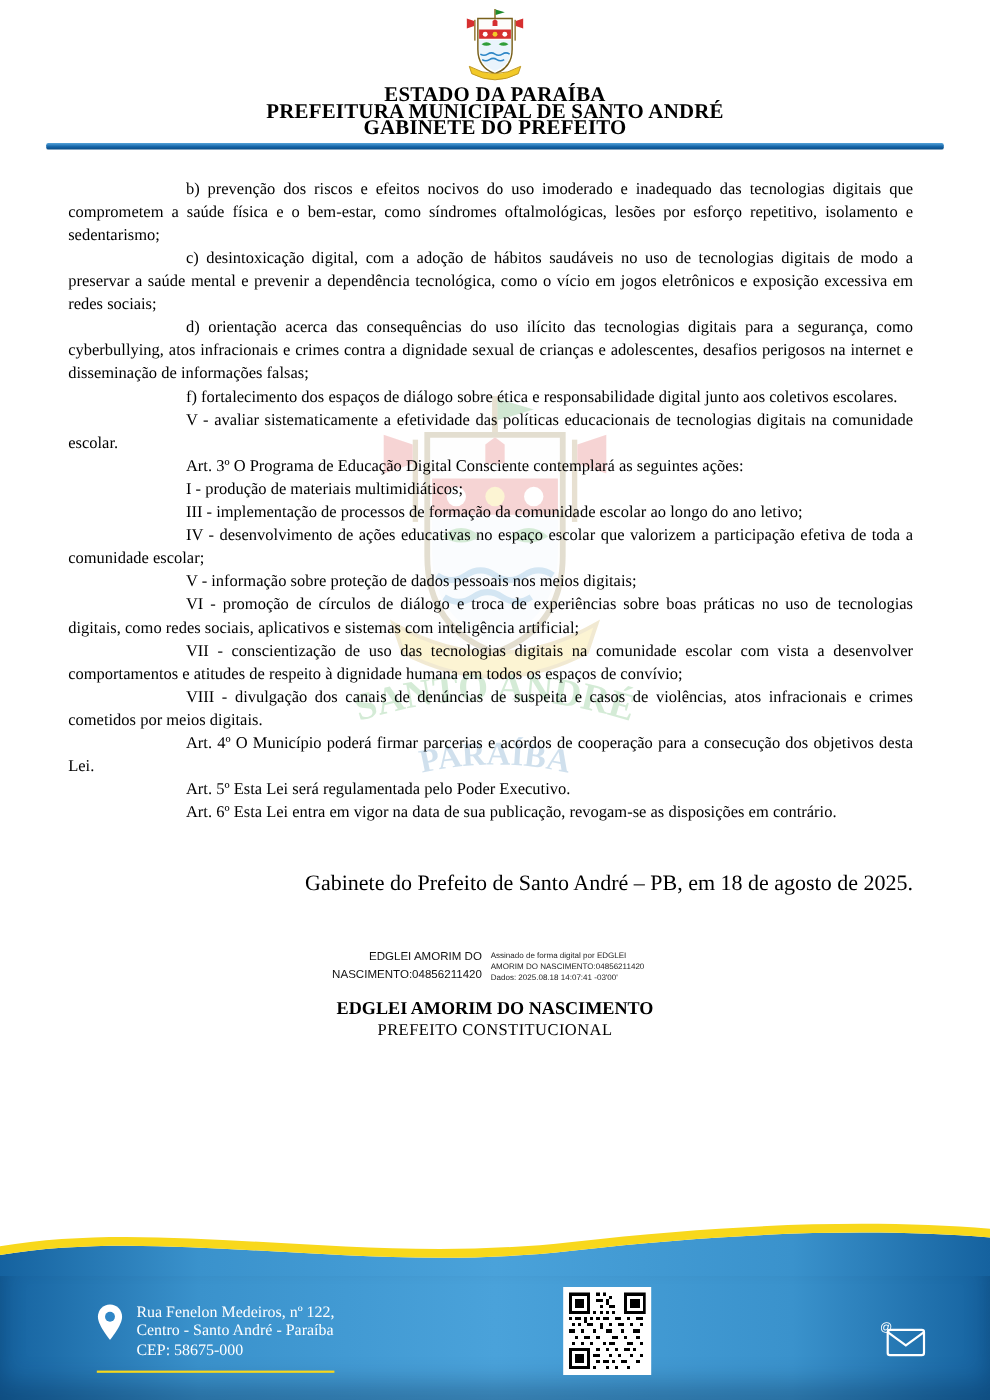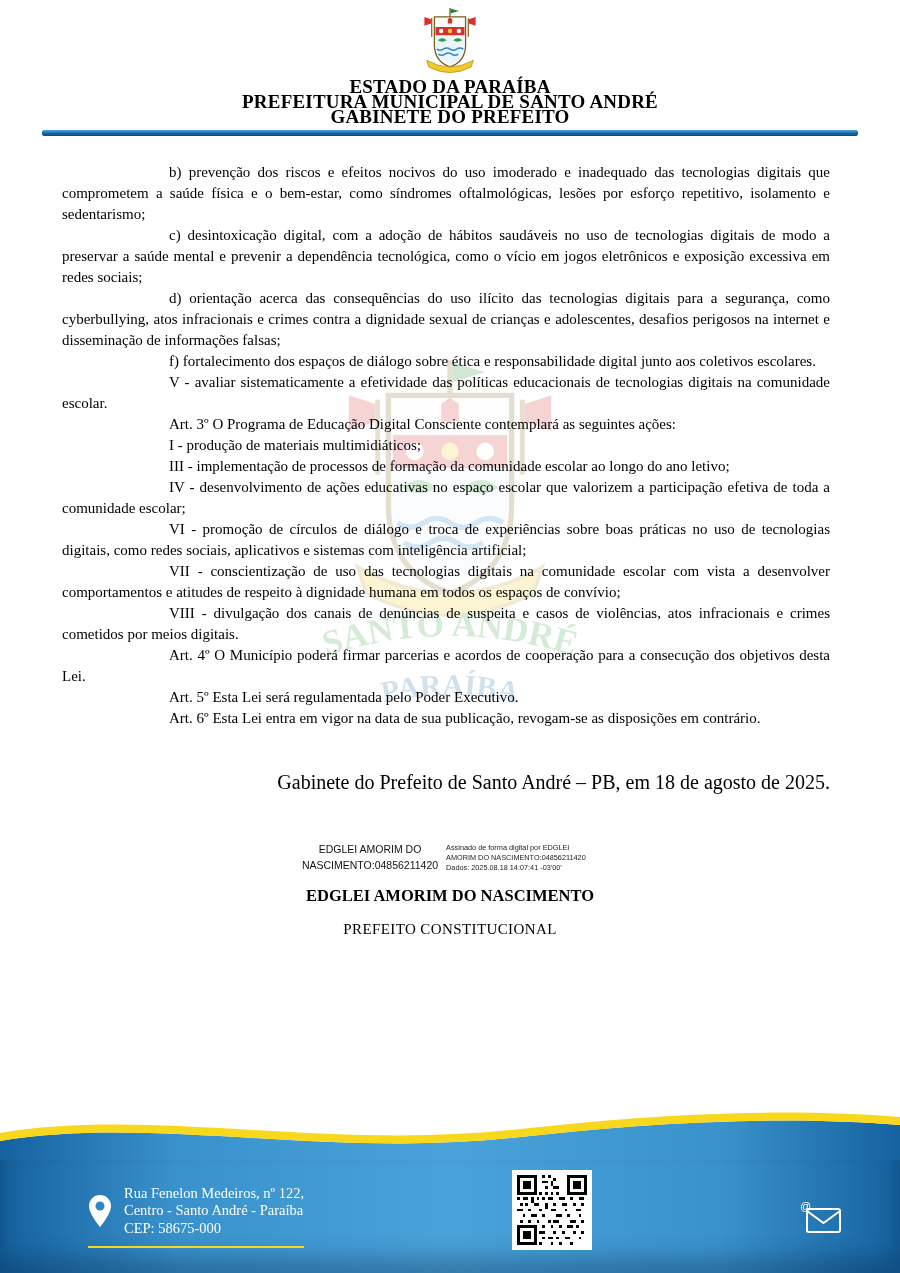--- a/index.html
+++ b/index.html
@@ -34,36 +34,36 @@
   
   .doc-body { margin: 26px 70px 0 62px; font-size: 15px; line-height: 21px; text-align: justify; }
   .doc-body p { margin: 0; text-indent: 107px; }
   .date-line { margin: 42px 70px 0 85px; font-size: 20px; text-align: right; }
 
   
   .digital-sig {
     margin-top: 48px; display: flex; justify-content: center; align-items: center;
     gap: 8px; font-family: "Liberation Sans", sans-serif;
   }
-  .digital-name { font-size: 10.5px; line-height: 1.5; color: #111; text-align: center; }
+  .digital-name { font-size: 10.5px; line-height: 1.5; color: #111; text-align: right; }
   .digital-details { font-size: 7.3px; line-height: 1.35; color: #222; width: 152px; text-align: left; }
   .signer-name { margin-top: 12px; text-align: center; font-weight: bold; font-size: 16.5px; }
-  .signer-title { text-align: center; font-size: 15px; margin-top: 15px; letter-spacing: 0.4px; }
+  .signer-title { text-align: center; font-size: 15px; margin-top: 2px; letter-spacing: 0.4px; }
 
   
   .footer { position: absolute; left: 0; right: 0; bottom: 0; z-index: 2; }
   .waves { display: block; }
   .band {
     height: 113px;
     background: linear-gradient(90deg, #15629f 0%, #3a92cc 20%, #4aa2da 50%, #3a92cc 80%, #15629f 100%);
     display: flex; align-items: center; justify-content: space-between;
     padding: 0 55px 0 88px; color: #fff;
     box-shadow: inset 0 -16px 22px rgba(3, 30, 60, 0.30);
   }
-  .left-group { display: flex; align-items: center; gap: 12px; border-bottom: 2.5px solid #f8d81c; padding-bottom: 9px; }
+  .left-group { display: flex; gap: 12px; border-bottom: 2.5px solid #f8d81c; padding-bottom: 9px; }
   .address { font-size: 14.5px; line-height: 17.5px; }
   .qr { width: 80px; height: 80px; background: #fff; padding: 5px; margin-top: -14px; }
   .qr svg { display: block; width: 100%; height: 100%; }
   .right-group { display: flex; align-items: center; gap: 10px; }
   .emails { font-size: 14.5px; line-height: 19px; }
 </style>
 </head>
 <body>
 
 <svg width="0" height="0" style="position:absolute" aria-hidden="true">
@@ -122,20 +122,21 @@
     <div class="doc-body">
       <p>b) prevenção dos riscos e efeitos nocivos do uso imoderado e inadequado das tecnologias digitais que comprometem a saúde física e o bem-estar, como síndromes oftalmológicas, lesões por esforço repetitivo, isolamento e sedentarismo;</p>
       <p>c) desintoxicação digital, com a adoção de hábitos saudáveis no uso de tecnologias digitais de modo a preservar a saúde mental e prevenir a dependência tecnológica, como o vício em jogos eletrônicos e exposição excessiva em redes sociais;</p>
       <p>d) orientação acerca das consequências do uso ilícito das tecnologias digitais para a segurança, como cyberbullying, atos infracionais e crimes contra a dignidade sexual de crianças e adolescentes, desafios perigosos na internet e disseminação de informações falsas;</p>
       <p>f) fortalecimento dos espaços de diálogo sobre ética e responsabilidade digital junto aos coletivos escolares.</p>
       <p>V - avaliar sistematicamente a efetividade das políticas educacionais de tecnologias digitais na comunidade escolar.</p>
       <p>Art. 3º O Programa de Educação Digital Consciente contemplará as seguintes ações:</p>
       <p>I - produção de materiais multimidiáticos;</p>
       <p>III - implementação de processos de formação da comunidade escolar ao longo do ano letivo;</p>
       <p>IV - desenvolvimento de ações educativas no espaço escolar que valorizem a participação efetiva de toda a comunidade escolar;</p>
+      <p>V - informação sobre proteção de dados pessoais nos meios digitais;</p>
       <p>VI - promoção de círculos de diálogo e troca de experiências sobre boas práticas no uso de tecnologias digitais, como redes sociais, aplicativos e sistemas com inteligência artificial;</p>
       <p>VII - conscientização de uso das tecnologias digitais na comunidade escolar com vista a desenvolver comportamentos e atitudes de respeito à dignidade humana em todos os espaços de convívio;</p>
       <p>VIII - divulgação dos canais de denúncias de suspeita e casos de violências, atos infracionais e crimes cometidos por meios digitais.</p>
       <p>Art. 4º O Município poderá firmar parcerias e acordos de cooperação para a consecução dos objetivos desta Lei.</p>
       <p>Art. 5º Esta Lei será regulamentada pelo Poder Executivo.</p>
       <p>Art. 6º Esta Lei entra em vigor na data de sua publicação, revogam-se as disposições em contrário.</p>
     </div>
 
     <div class="date-line">Gabinete do Prefeito de Santo André – PB, em 18 de agosto de 2025.</div>
 

